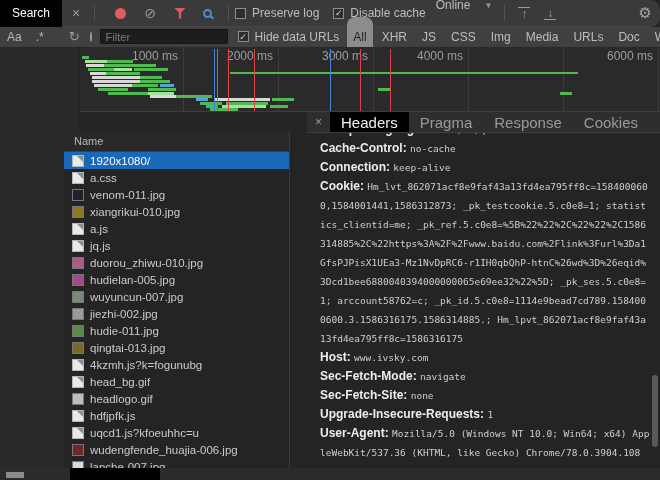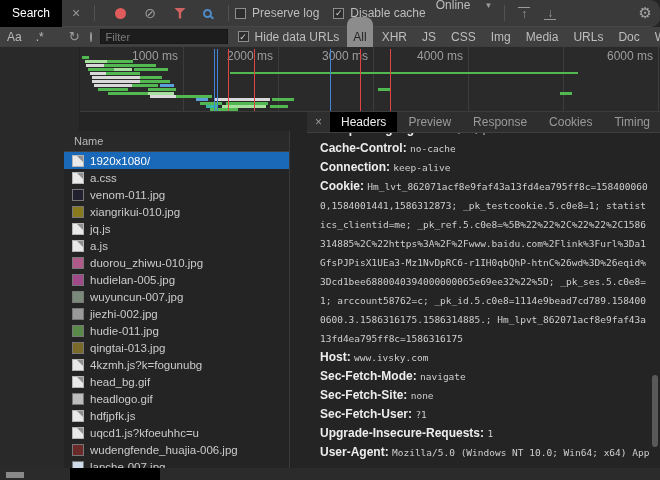--- a/index.html
+++ b/index.html
@@ -74,21 +74,21 @@
   .fi.img { border:1px solid #777; }
   .list-foot { height:14px; flex:none; background:#2e2e2e; border-top:1px solid #3f3f3f; display:flex;
                align-items:center; font-size:13px; color:#9e9e9e; }
   .list-foot .seg { padding:0 10px; white-space:nowrap; }
   .list-foot .fdiv { width:1px; height:14px; background:#3f3f3f; }
 
   
   .details { position:absolute; left:307px; top:112px; width:353px; height:356px; background:#242424; }
   .dtabs { height:21px; background:#2e2e2e; border-bottom:1px solid #3f3f3f; display:flex; align-items:stretch; }
   .dtabs .closex { color:#9a9a9a; font-size:12px; display:flex; align-items:center; padding:0 8px; }
-  .dtab { display:flex; align-items:center; padding:0 11px; font-size:12px; color:#9a9a9a;text-align:right; }
+  .dtab { display:flex; align-items:center; padding:0 11px; font-size:15px; color:#9a9a9a;text-align:right; }
   .dtab.sel { background:#000; color:#efefef; }
   .hbody { position:absolute; left:0; top:21px; right:10px; bottom:0; overflow:hidden; padding-left:13px; }
   .hline { line-height:19px; font-size:12px; color:#e6e6e6; word-break:break-all; }
   .hline.clipped { margin-top:-13px; }
   .hline b { font-weight:bold; color:#ededed; }
   .hval { font-family:"DejaVu Sans Mono",monospace; font-size:9.5px; color:#cfcfcf; }
   .sb-thumb { position:absolute; right:2px; top:263px; width:6px; height:72px; background:#595959; border-radius:3px; }
 
   
   .bstrip { position:absolute; left:0; top:468px; width:660px; height:12px; background:#2b2b2b; }
@@ -215,25 +215,25 @@
       <div class="req">
         <span class="fi img" style="background: rgb(32, 32, 46);"></span>
         <span>venom-011.jpg</span>
       </div>
       <div class="req">
         <span class="fi img" style="background: rgb(138, 122, 30);"></span>
         <span>xiangrikui-010.jpg</span>
       </div>
       <div class="req">
         <span class="fi doc"></span>
+        <span>a.js</span>
+      </div>
+      <div class="req">
+        <span class="fi doc"></span>
         <span>jq.js</span>
-      </div>
-      <div class="req">
-        <span class="fi doc"></span>
-        <span>a.js</span>
       </div>
       <div class="req">
         <span class="fi img" style="background: rgb(176, 90, 138);"></span>
         <span>duorou_zhiwu-010.jpg</span>
       </div>
       <div class="req">
         <span class="fi img" style="background: rgb(160, 74, 138);"></span>
         <span>hudielan-005.jpg</span>
       </div>
       <div class="req">
@@ -285,34 +285,33 @@
     <span class="seg">80 / 88 requests</span>
     <span class="fdiv"></span>
     <span class="seg">854 KB / 854 KB transferred</span>
   </div>
 </div>
 
 <div class="details">
   <div class="dtabs">
     <span class="closex">×</span>
   <div class="dtab sel">Headers</div>
-      <div class="dtab">Preview</div>
+      <div class="dtab">Pragma</div>
       <div class="dtab">Response</div>
       <div class="dtab">Cookies</div>
       <div class="dtab">Timing</div>
     </div>
   <div class="hbody">
       <div class="hline clipped"><b>Accept-Language: </b><span class="hval">zh-CN,zh;q=0.9</span></div>
       <div class="hline"><b>Cache-Control: </b><span class="hval">no-cache</span></div>
       <div class="hline"><b>Connection: </b><span class="hval">keep-alive</span></div>
       <div class="hline"><b>Cookie: </b><span class="hval">Hm_lvt_862071acf8e9faf43a13fd4ea795ff8c=1584000600,1584001441,1586312873; _pk_testcookie.5.c0e8=1; statistics_clientid=me; _pk_ref.5.c0e8=%5B%22%22%2C%22%22%2C1586314885%2C%22https%3A%2F%2Fwww.baidu.com%2Flink%3Furl%3Da1GfsPJPisX1UEa3-Mz1NvDpRC6-r1IH0qbQhP-htnC%26wd%3D%26eqid%3Dcd1bee6880040394000000065e69ee32%22%5D; _pk_ses.5.c0e8=1; arccount58762=c; _pk_id.5.c0e8=1114e9bead7cd789.1584000600.3.1586316175.1586314885.; Hm_lpvt_862071acf8e9faf43a13fd4ea795ff8c=1586316175</span></div>
       <div class="hline"><b>Host: </b><span class="hval">www.ivsky.com</span></div>
       <div class="hline"><b>Sec-Fetch-Mode: </b><span class="hval">navigate</span></div>
       <div class="hline"><b>Sec-Fetch-Site: </b><span class="hval">none</span></div>
-      <div class="hline"><b>Sec-Fetch-User: </b><span class="hval">?1</span></div>
       <div class="hline"><b>Upgrade-Insecure-Requests: </b><span class="hval">1</span></div>
       <div class="hline"><b>User-Agent: </b><span class="hval">Mozilla/5.0 (Windows NT 10.0; Win64; x64) AppleWebKit/537.36 (KHTML, like Gecko) Chrome/78.0.3904.108 Safari/537.36</span></div>
     </div>
   <div class="sb-thumb"></div>
 </div>
 
 <div class="bstrip">
   <div class="bblack"></div>
   <div class="bgrey"></div>
 </div>

